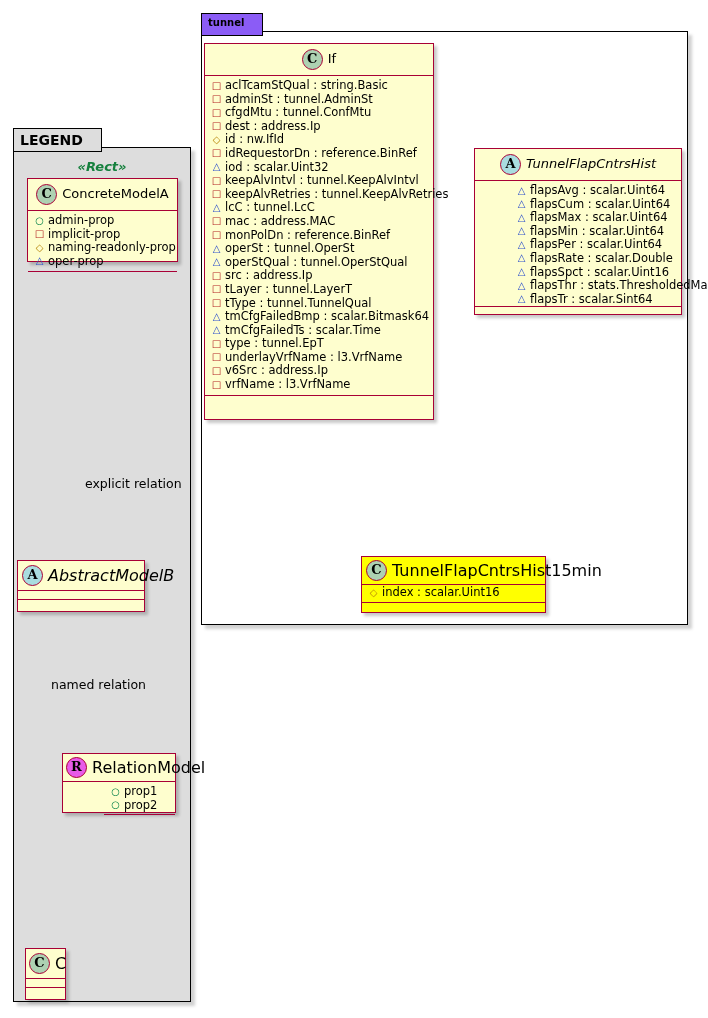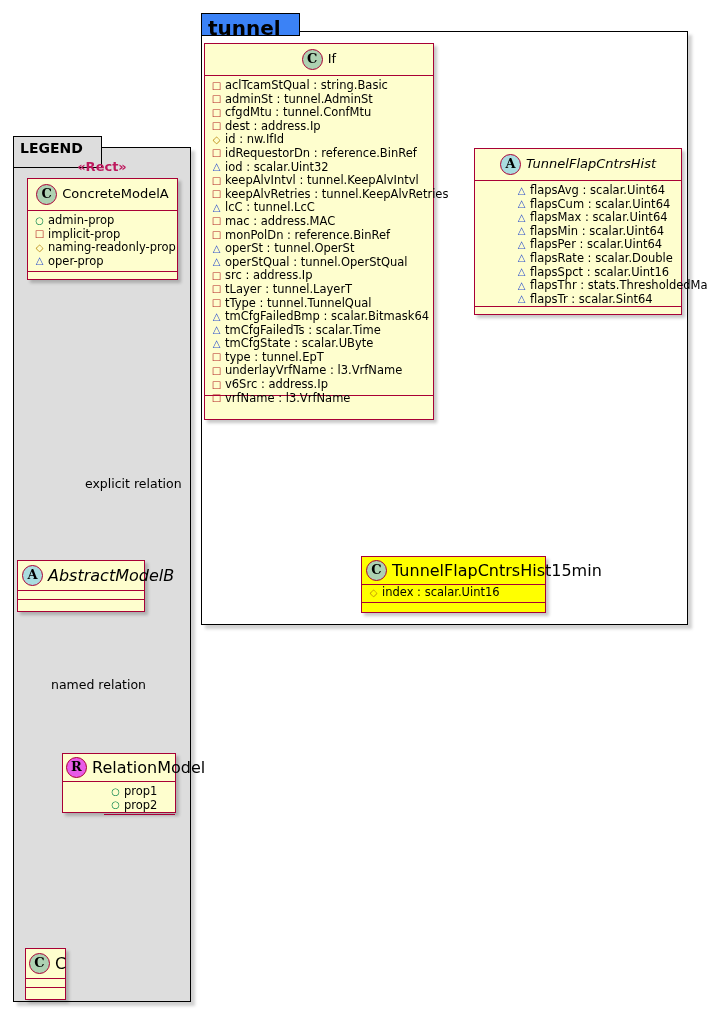--- a/index.html
+++ b/index.html
@@ -22,22 +22,22 @@
   svg.links {
     position: absolute;
     left: 0; top: 0;
     width: 708px; height: 1018px;
     pointer-events: none;
   }
   .pkg-tab {
     position: absolute;
     box-sizing: border-box;
     border: 1.6px solid #000000;
-    background: #3b82f6;
-    font-size: 20px;
+    background: #8b5cf6;
+    font-size: 10px;
     font-weight: bold;
     color: #000000;
     line-height: 1;
     padding: 4px 18px 4px 6px;
     white-space: nowrap;
     z-index: 3;
   }
   .pkg-tab.legend-tab {
     background: #dddddd;
     font-size: 14px;
@@ -137,22 +137,23 @@
   }
   .mk.sq    { color: #B22222; }
   .mk.tri   { color: #3355CC; }
   .mk.dia   { color: #B8860B; }
   .mk.circ  { color: #038048; }
 
   .stereo {
     position: absolute;
     text-align: center;
     font-size: 13px;
+    font-style: italic;
     font-weight: bold;
-    color: #be185d;
+    color: #15803d;
     z-index: 4;
   }
 
   .edge-label {
     position: absolute;
     font-size: 12.5px;
     color: #000000;
     white-space: nowrap;
     z-index: 6;
     background: transparent;
@@ -167,21 +168,21 @@
   <div class="pkg-body" style="left:201px; top:31px; width:487px; height:594px;"></div>
   <div class="pkg-tab" style="left:201px; top:13px; height:23px;">
     <span>tunnel</span>
     <svg class="fold" width="14" height="23" viewBox="0 0 14 23">
       <polygon points="0,0 14,23 0,23" fill="#ffffff" stroke="#000000" stroke-width="1.6"></polygon>
     </svg>
   </div>
 
   <div class="pkg-shadow" style="left:17px; top:151px; width:178px; height:855px;"></div>
   <div class="pkg-body legend-body" style="left:13px; top:147px; width:178px; height:855px;"></div>
-  <div class="pkg-tab legend-tab" style="left:13px; top:128px; height:32px;margin-top:8px;">
+  <div class="pkg-tab legend-tab" style="left:13px; top:128px; height:24px;">
     <span>LEGEND</span>
     <svg class="fold" width="13" height="21" viewBox="0 0 13 21">
       <polygon points="0,0 13,21 0,21" fill="#dddddd" stroke="#000000" stroke-width="1.6"></polygon>
     </svg>
   </div>
   <div class="stereo" style="left:13px; top:159px; width:178px;">«Rect»</div>
 
   <svg class="links" viewBox="0 0 708 1018">
     <defs>
       <marker id="hollow-tri" markerWidth="16" markerHeight="16" refX="13" refY="5.5" orient="auto" markerUnits="userSpaceOnUse">
@@ -237,21 +238,20 @@
       <span class="attr"><span class="mk tri">△</span><span>lcC : tunnel.LcC</span></span>
       <span class="attr"><span class="mk sq">□</span><span>mac : address.MAC</span></span>
       <span class="attr"><span class="mk sq">□</span><span>monPolDn : reference.BinRef</span></span>
       <span class="attr"><span class="mk tri">△</span><span>operSt : tunnel.OperSt</span></span>
       <span class="attr"><span class="mk tri">△</span><span>operStQual : tunnel.OperStQual</span></span>
       <span class="attr"><span class="mk sq">□</span><span>src : address.Ip</span></span>
       <span class="attr"><span class="mk sq">□</span><span>tLayer : tunnel.LayerT</span></span>
       <span class="attr"><span class="mk sq">□</span><span>tType : tunnel.TunnelQual</span></span>
       <span class="attr"><span class="mk tri">△</span><span>tmCfgFailedBmp : scalar.Bitmask64</span></span>
       <span class="attr"><span class="mk tri">△</span><span>tmCfgFailedTs : scalar.Time</span></span>
-      <span class="attr"><span class="mk tri">△</span><span>tmCfgState : scalar.UByte</span></span>
       <span class="attr"><span class="mk sq">□</span><span>type : tunnel.EpT</span></span>
       <span class="attr"><span class="mk sq">□</span><span>underlayVrfName : l3.VrfName</span></span>
       <span class="attr"><span class="mk sq">□</span><span>v6Src : address.Ip</span></span>
       <span class="attr"><span class="mk sq">□</span><span>vrfName : l3.VrfName</span></span>
     </div>
     <div class="cls-foot"></div>
   </div>
 
   <div class="cls" style="left:474px; top:148px; width:208px; height:167px;">
     <div class="cls-head">
@@ -274,21 +274,21 @@
   <div class="cls yellow" style="left:361px; top:556px; width:185px; height:57px;">
     <div class="cls-head" style="padding:3px 4px;">
       <span class="badge c">C</span><span class="cls-title small">TunnelFlapCntrsHist15min</span>
     </div>
     <div class="cls-attrs" style="height:18px; padding-top:1px;">
       <span class="attr"><span class="mk dia">◇</span><span>index : scalar.Uint16</span></span>
     </div>
     <div class="cls-foot"></div>
   </div>
 
-  <div class="cls" style="left:27px; top:178px; width:151px; height:102px;">
+  <div class="cls" style="left:27px; top:178px; width:151px; height:84px;">
     <div class="cls-head">
       <span class="badge c">C</span><span class="cls-title">ConcreteModelA</span>
     </div>
     <div class="cls-attrs" style="height:61px;">
       <span class="attr"><span class="mk circ">○</span><span>admin-prop</span></span>
       <span class="attr"><span class="mk sq">□</span><span>implicit-prop</span></span>
       <span class="attr"><span class="mk dia">◇</span><span>naming-readonly-prop</span></span>
       <span class="attr"><span class="mk tri">△</span><span>oper-prop</span></span>
     </div>
     <div class="cls-foot"></div>

